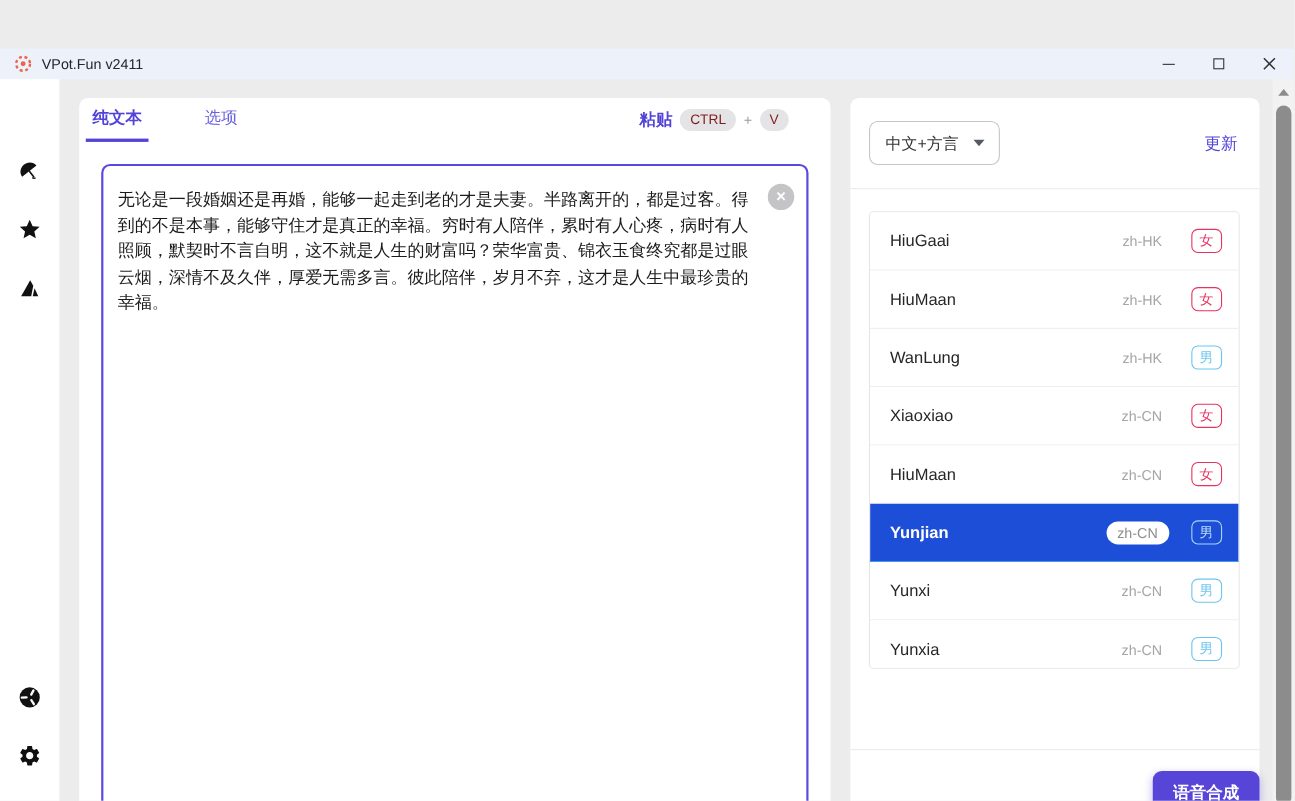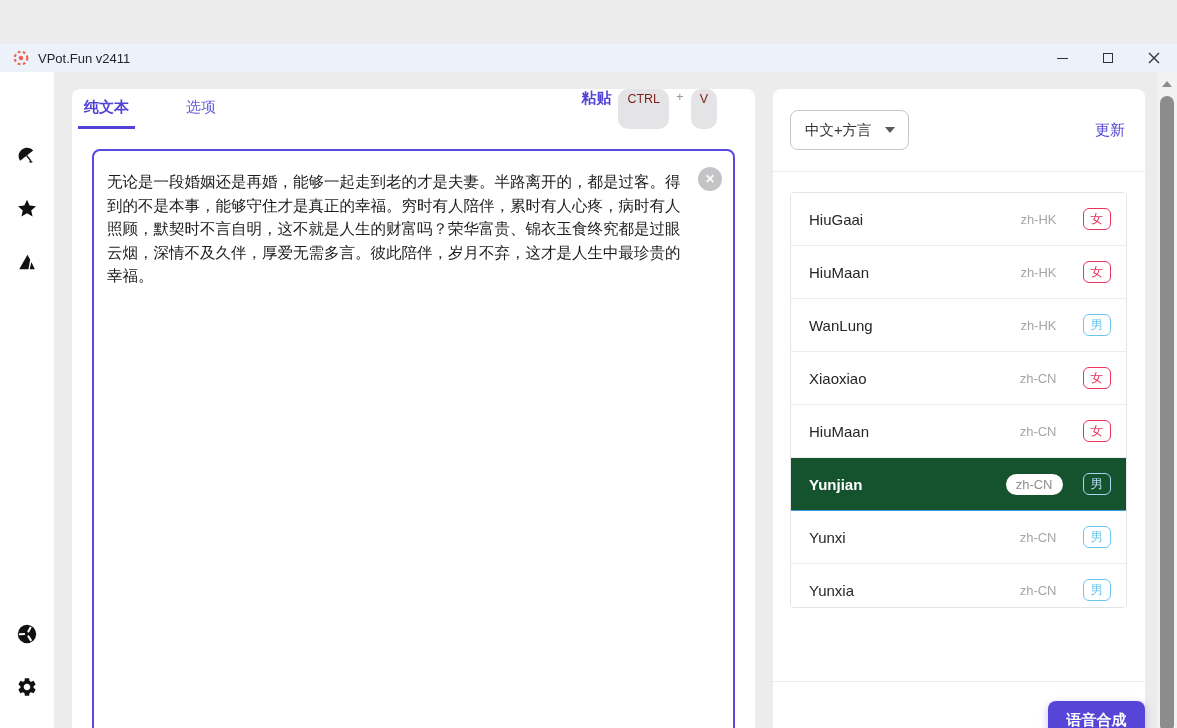--- a/index.html
+++ b/index.html
@@ -19,21 +19,21 @@
   .sidebar { position:absolute; left:0; top:28px; width:54px; height:700px; background:#FFFFFF; }
   .side-icon { position:absolute; left:16px; width:22px; height:22px; cursor:pointer; }
   .side-icon svg { width:22px; height:22px; display:block; }
 
   
   .left-card { position:absolute; left:72px; top:45px; width:683px; height:683px; background:#FFFFFF; border-radius:8px 8px 0 0; }
   .tabbar { position:absolute; top:0; left:0; right:0; height:40px; display:flex; align-items:stretch; padding:0 38px 0 6px; }
   .tab { font-size:15px; color:#6B62DE; padding:0 6px; display:flex; align-items:center; border-bottom:3px solid transparent; cursor:pointer; }
   .tab.active { color:#5243D8; font-weight:700; border-bottom-color:#5243D8; }
   .tab + .tab { margin-left:45px; }
-  .paste-hint { margin-left:auto; display:flex; gap:7px; }
+  .paste-hint { margin-left:auto; display:flex; align-items:center; gap:7px; }
   .paste-label { color:#5243D8; font-size:15px; font-weight:700; cursor:pointer; }
   .key-badge { background:#E4E4E6; color:#7f1d1d; font-size:12.5px; padding:3px 9px; border-radius:10px; }
   .plus-sign { color:#9A9A9A; font-size:13px; }
 
   .editor-wrap { position:absolute; top:60px; left:20px; right:20px; bottom:6px; }
   .editor-wrap textarea { width:100%; height:100%; border:2px solid #5A49E0; border-radius:8px; padding:19px 42px 19px 13px; font-size:15.5px; line-height:23.5px; color:#1B1B1B; resize:none; outline:none; font-family:"Liberation Sans", sans-serif; background:#FFFFFF; }
   .clear-btn { position:absolute; top:18px; right:13px; width:24px; height:24px; border-radius:50%; background:#C4C4C6; color:#FFFFFF; font-size:12px; font-weight:700; display:flex; align-items:center; justify-content:center; cursor:pointer; }
   .resize-handle { position:absolute; right:6px; bottom:8px; width:11px; height:11px; }
 
   
@@ -43,21 +43,21 @@
   .caret-down { width:0; height:0; border-left:5px solid transparent; border-right:5px solid transparent; border-top:6px solid #555A60; }
   .refresh-link { margin-left:auto; color:#5243D8; font-size:15px; font-weight:500; cursor:pointer; }
 
   .voice-list { position:absolute; top:103px; left:17px; width:337px; height:416px; border:1px solid #E5E5E5; border-radius:4px; overflow:hidden; background:#FFFFFF; }
   .voice-row { height:53px; display:flex; align-items:center; padding:0 15px 0 18px; border-bottom:1px solid #EDEDED; cursor:pointer; background:#FFFFFF; }
   .voice-name { font-size:15px; color:#262626; font-weight:500; }
   .voice-lang { margin-left:auto; font-size:13px; color:#A6A6A6; margin-right:26px; }
   .gender-badge { font-size:12.5px; padding:2px 7px; border-radius:6px; border:1px solid; line-height:1.3; }
   .gender-badge.female { color:#E8325F; border-color:#E8325F; }
   .gender-badge.male { color:#6BC6EF; border-color:#6BC6EF; }
-  .voice-row.selected { background:#14532d; border-bottom-color:#3F9BE8;justify-content:center; }
+  .voice-row.selected { background:#1d4ed8; border-bottom-color:#3F9BE8;justify-content:center; }
   .voice-row.selected .voice-name { color:#FFFFFF; font-weight:700; }
   .voice-row.selected .voice-lang { background:#FFFFFF; color:#8E8E8E; border-radius:12px; padding:3px 10px; margin-right:20px; }
   .voice-row.selected .gender-badge.male { color:#BCDFF7; border-color:#A9D6F4; }
 
   .rate-section { position:absolute; top:523px; left:0; width:100%; height:69px; border-top:1px solid #EBEBEB; display:flex; align-items:center; padding:0 20px 0 17px; }
   .rate-label { font-size:15px; color:#8A8A8A; margin-right:13px; white-space:nowrap; }
   .slider { flex:1; position:relative; height:20px; cursor:pointer; }
   .slider-track { position:absolute; top:7px; left:0; right:0; height:6px; border-radius:3px; background:#D9D9D9; }
   .slider-fill { position:absolute; top:7px; left:0; height:6px; border-radius:3px; background:#5A49DA; }
   .slider-thumb { position:absolute; top:0; width:20px; height:20px; border-radius:50%; background:#5A49DA; }

